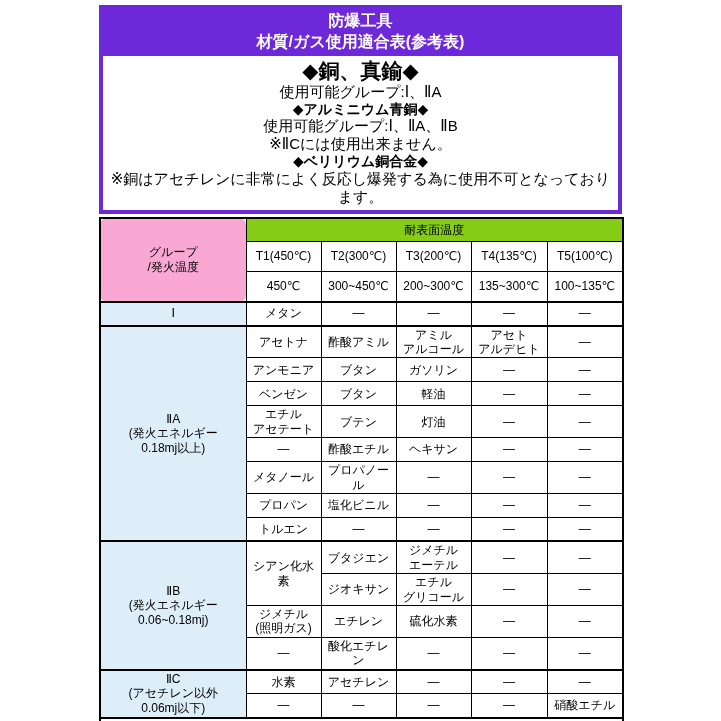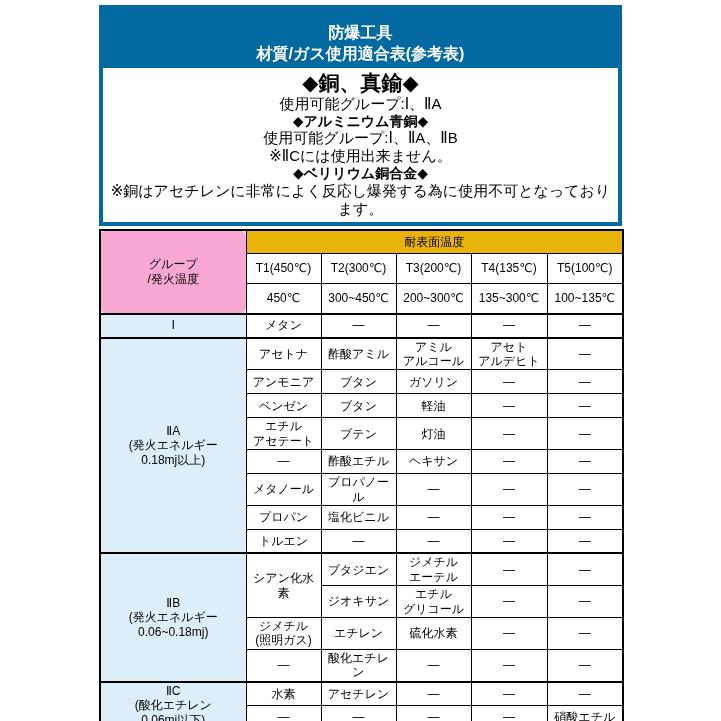--- a/index.html
+++ b/index.html
@@ -3,35 +3,35 @@
 <meta charset="utf-8">
 <style>
   html,body{margin:0;padding:0;}
   body{
     width:721px;height:721px;background:#ffffff;overflow:hidden;
     font-family:"Liberation Sans","DejaVu Sans",sans-serif;color:#000;
   }
   .content{width:523px;margin:0 auto;padding-top:5px;}
 
   
-  .blue-panel{background:#0369a1;padding:12px 4px 4px;}
+  .blue-panel{background:#6d28d9;padding:0 4px 4px;}
   .panel-title{color:#fff;text-align:center;font-weight:bold;font-size:16px;line-height:1.32;padding:5px 0 4px;}
   .info-box{background:#fff;text-align:center;padding:3px 2px 4px;}
   .ib-heading{font-weight:bold;font-size:14px;line-height:1.15;white-space:pre-line;}
   .ib-heading.small{font-size:21px;}
   .ib-line{font-size:15px;line-height:1.2;white-space:pre-line;}
 
   
   table{width:523px;border-collapse:collapse;border:2px solid #000;margin-top:3px;table-layout:fixed;}
   td{border:1px solid #000;text-align:center;vertical-align:middle;font-size:12px;line-height:1.2;padding:1px 2px;white-space:pre-line;}
   tr.h24{height:24px;}
   tr.h30{height:30px;}
   tr.sep td{border-top:2px solid #000;}
   .ghead{background:#f9a8d4;border-radius:7px;}
-  .yhead{background:#eab308;}
+  .yhead{background:#84cc16;}
   .glabel{background:#ddeef8;}
   .note-cell{text-align:left;padding:3px 5px;font-size:12px;line-height:1.35;}
 </style>
 </head>
 <body>
 
 <div class="content">
 
   <div class="blue-panel">
     <div class="panel-title">
@@ -181,21 +181,21 @@
       <tr class="h24">
         <td>—</td>
         <td>酸化エチレン</td>
         <td>—</td>
         <td>—</td>
         <td>—</td>
       </tr>
 
       <tr class="h24 sep">
         <td class="glabel" rowspan="2">ⅡC
-(酸化エチレン
+(アセチレン以外
 0.06mj以下)</td>
         <td>水素</td>
         <td>アセチレン</td>
         <td>—</td>
         <td>—</td>
         <td>—</td>
       </tr>
       <tr class="h24">
         <td>—</td>
         <td>—</td>

